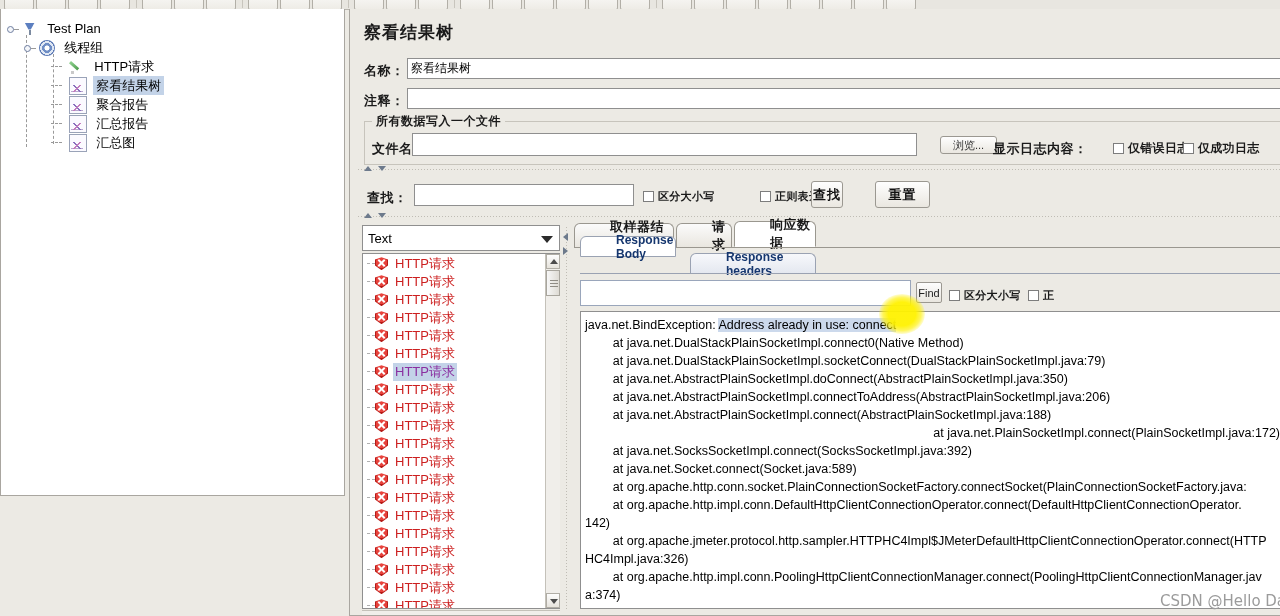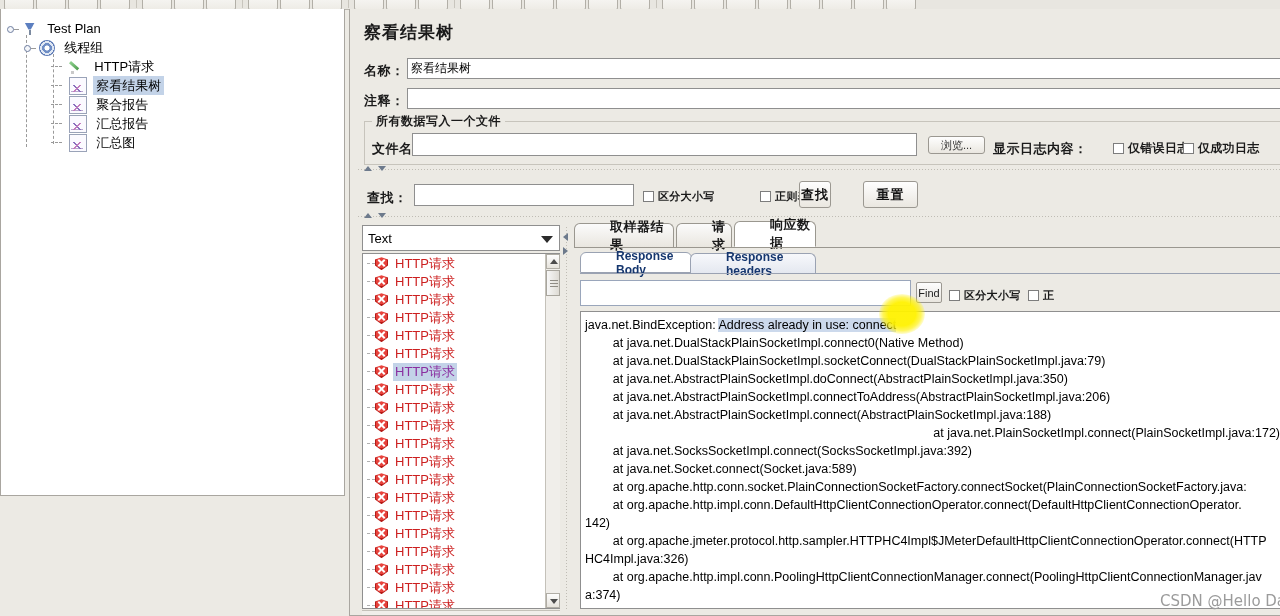--- a/index.html
+++ b/index.html
@@ -60,21 +60,21 @@
   .fld-label{position:absolute;font-size:13px;font-weight:bold;color:#1a1a1a;letter-spacing:.5px;}
   .jinput{position:absolute;background:#fff;border:1px solid #8f8f8f;box-sizing:border-box;
     font-size:12px;padding:1px 3px;line-height:17px;color:#000;overflow:hidden;white-space:nowrap;}
 
   .group{position:absolute;border:1px solid #c7c4bc;box-sizing:border-box;}
   .group-title{position:absolute;background:#eceae4;padding:0 4px;font-size:12px;font-weight:bold;
     color:#1a1a1a;letter-spacing:.5px;}
 
   .jbtn{position:absolute;box-sizing:border-box;border:1px solid #9b9891;border-radius:3px;
     background:linear-gradient(#fefefe,#eae7e0);text-align:center;font-size:11px;color:#333;
-    display:flex;align-items:center;justify-content:center;}
+    display:flex;align-items:center;justify-content:center;margin-left:12px;}
   .jbtn.big{font-size:13px;font-weight:bold;color:#111;letter-spacing:1px;}
 
   .chk{position:absolute;display:flex;align-items:center;font-size:12px;font-weight:bold;color:#1a1a1a;
     letter-spacing:.3px;white-space:nowrap;}
   .chk .box{width:11px;height:11px;border:1px solid #7d7d7d;background:#fff;margin-right:4px;
     box-sizing:border-box;flex:none;}
   .chk.light{font-weight:normal;}
 
   
   .splitter{position:absolute;height:9px;background:#eceae4;
@@ -326,21 +326,21 @@
     </div>
 
     <div class="tabstrip">
       <div class="tab" style="left:224px;top:214px;width:100px;">取样器结果</div>
       <div class="tab" style="left:326px;top:214px;width:56px;">请求</div>
       <div class="tab active" style="left:384px;top:212px;width:82px;height:26px;">响应数据</div>
     </div>
     <div class="tabline" style="left:224px;top:238px;width:707px;"></div>
 
     <div class="tabstrip">
-      <div class="tab sub active" style="left:230px;top:243px;width:112px;">Response Body</div>
+      <div class="tab sub active" style="left:230px;top:227px;width:96px;">Response Body</div>
       <div class="tab sub" style="left:340px;top:244px;width:126px;height:20px;">Response headers</div>
     </div>
     <div class="tabline" style="left:230px;top:264px;width:701px;background:#9aa2b2;"></div>
 
     <div class="findinput" style="left:230px;top:271px;width:331px;height:26px;"></div>
     <div class="findbtn" style="left:566px;top:273px;width:26px;height:21px;">Find</div>
     <div class="chk light" style="left:599px;top:279px;font-size:11px;font-weight:bold;">
       <span class="box"></span>
       <span>区分大小写</span>
     </div>

